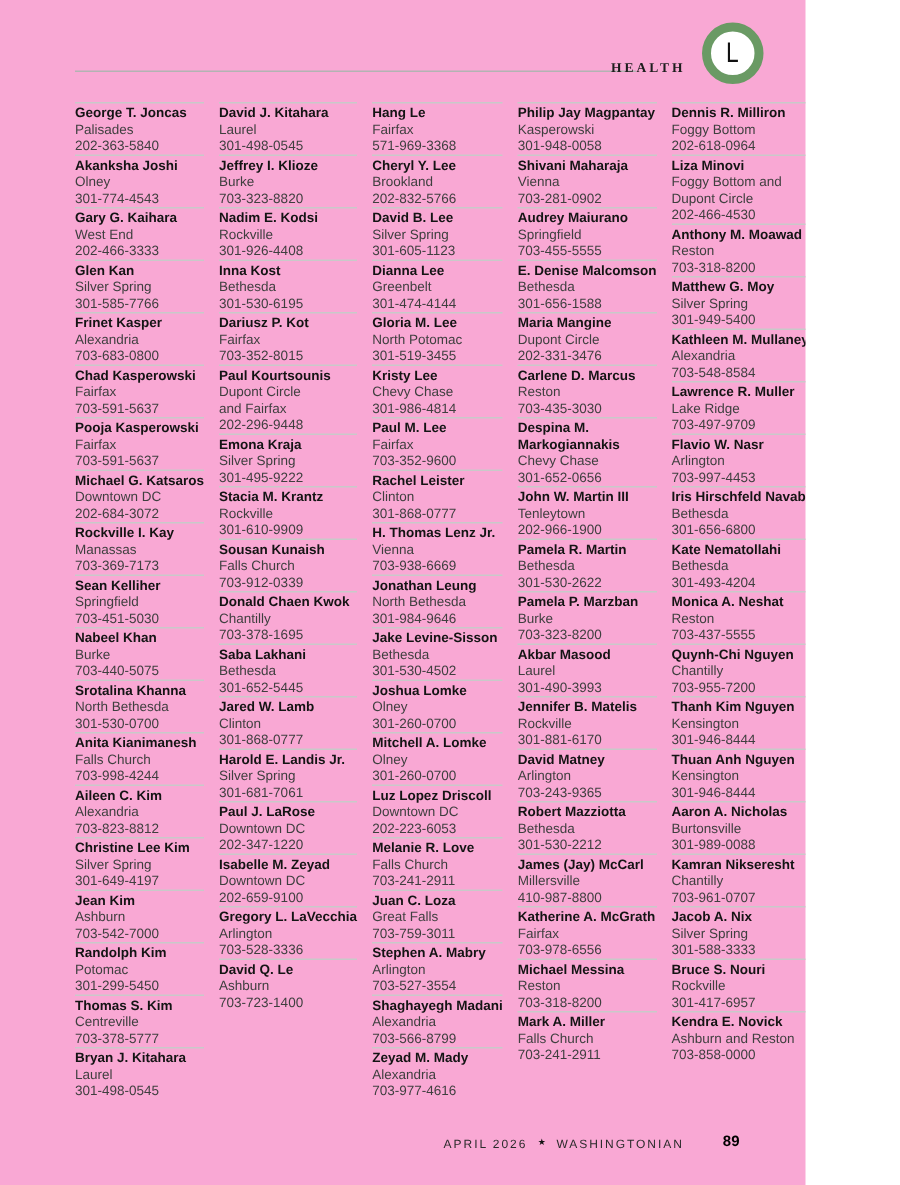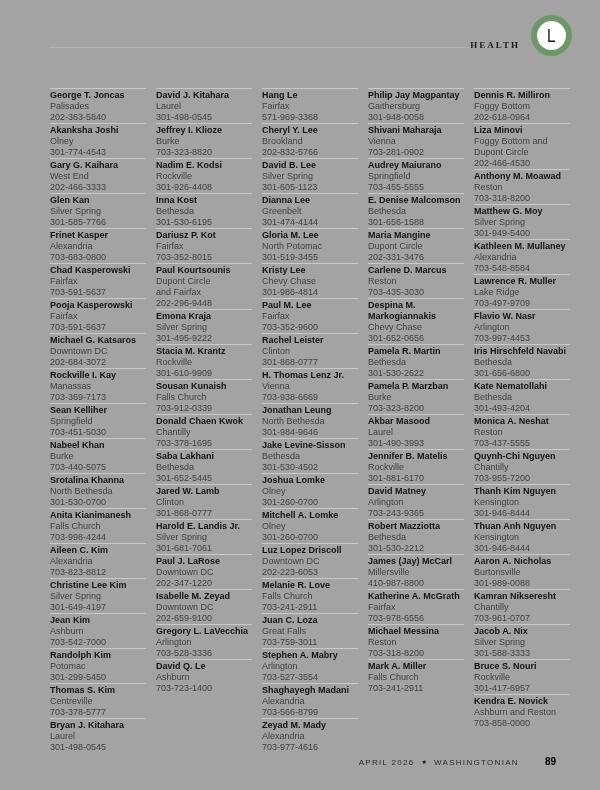--- a/index.html
+++ b/index.html
@@ -1,19 +1,19 @@
 <!DOCTYPE html>
 <html><head>
 <meta charset="utf-8">
 <style>
   html,body{margin:0;padding:0;background:#ffffff;}
   .page{
     position:relative;
-    width:600px;height:790px;
-    background:#a3a3a3;
+    width:537px;height:790px;
+    background:#f9a8d4;
     font-family:"Liberation Sans","DejaVu Sans",sans-serif;
     overflow:hidden;
   }
   
   .header-rule{
     position:absolute;left:50px;right:113px;top:47px;
     height:1px;background:#b3b3b3;
   }
   .section-label{
     position:absolute;right:80px;top:40px;
@@ -28,21 +28,21 @@
     background:#ffffff;
     display:flex;align-items:center;justify-content:center;
   }
   .letter-badge span{
     font-family:"Liberation Sans","DejaVu Sans",sans-serif;
     font-size:19px;font-weight:500;color:#111111;line-height:1;
     transform:scaleX(.8);
   }
   
   .columns{
-    position:absolute;left:50px;right:30px;top:88px;
+    position:absolute;left:50px;right:30px;top:68px;
     display:grid;grid-template-columns:repeat(5,1fr);column-gap:10px;
     align-items:start;
   }
   .entry{
     border-top:1px solid #c9c9c9;
     padding:1px 0 0 0;
   }
   .entry .nm{
     font-size:9px;line-height:11px;font-weight:bold;color:#141414;
     white-space:nowrap;
@@ -350,21 +350,21 @@
         </div>
         <div class="entry">
           <div class="nm">Zeyad M. Mady</div>
           <div class="dt">Alexandria</div>
           <div class="dt">703-977-4616</div>
         </div>
       </div>
       <div>
         <div class="entry">
           <div class="nm">Philip Jay Magpantay</div>
-          <div class="dt">Gaithersburg</div>
+          <div class="dt">Kasperowski</div>
           <div class="dt">301-948-0058</div>
         </div>
         <div class="entry">
           <div class="nm">Shivani Maharaja</div>
           <div class="dt">Vienna</div>
           <div class="dt">703-281-0902</div>
         </div>
         <div class="entry">
           <div class="nm">Audrey Maiurano</div>
           <div class="dt">Springfield</div>
@@ -383,20 +383,25 @@
         <div class="entry">
           <div class="nm">Carlene D. Marcus</div>
           <div class="dt">Reston</div>
           <div class="dt">703-435-3030</div>
         </div>
         <div class="entry">
           <div class="nm">Despina M.</div>
           <div class="nm">Markogiannakis</div>
           <div class="dt">Chevy Chase</div>
           <div class="dt">301-652-0656</div>
+        </div>
+        <div class="entry">
+          <div class="nm">John W. Martin III</div>
+          <div class="dt">Tenleytown</div>
+          <div class="dt">202-966-1900</div>
         </div>
         <div class="entry">
           <div class="nm">Pamela R. Martin</div>
           <div class="dt">Bethesda</div>
           <div class="dt">301-530-2622</div>
         </div>
         <div class="entry">
           <div class="nm">Pamela P. Marzban</div>
           <div class="dt">Burke</div>
           <div class="dt">703-323-8200</div>

